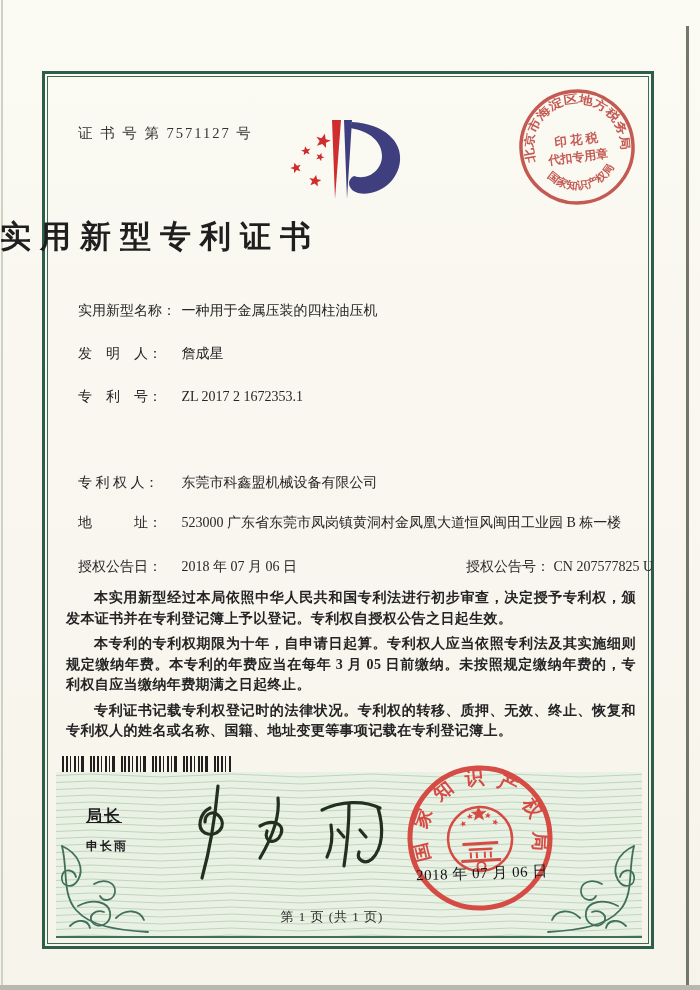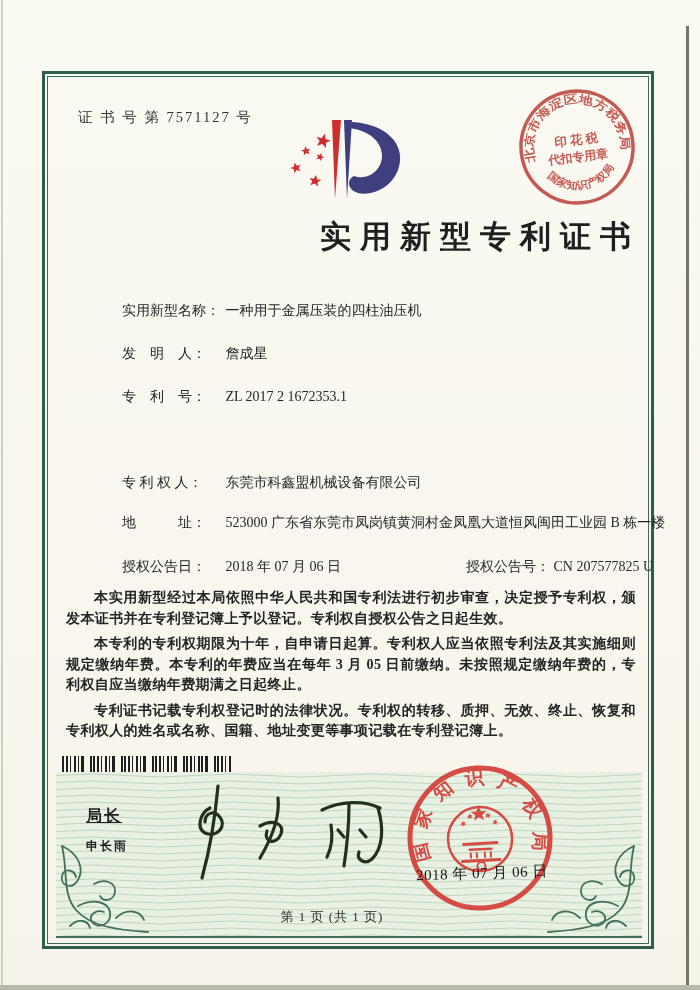--- a/index.html
+++ b/index.html
@@ -5,25 +5,25 @@
   html,body{margin:0;padding:0;background:#d9d7cd;}
   .canvas{position:relative;width:700px;height:990px;overflow:hidden;
     background:linear-gradient(180deg,#fbfaf3 0%,#f8f6ee 55%,#f6f4ea 100%);
     font-family:"Liberation Serif","DejaVu Serif",serif;color:#2a2a2a;}
   .edge{position:absolute;pointer-events:none;}
   .edge-left{left:1px;top:0;width:2px;height:990px;background:#cdd2c5;}
   .edge-right{left:686px;top:26px;width:3px;height:964px;background:#59604f;opacity:.85;}
   .edge-bottom{left:0;top:985px;width:700px;height:5px;background:#b9b8ac;}
   .frame{position:absolute;left:42px;top:71px;width:606px;height:872px;border:3px solid #2f5d4b;}
   .frame-inner{position:absolute;inset:2px;border:1px solid #3c6a56;}
-  .cert-no{position:absolute;left:78px;top:108px;font-size:14.5px;letter-spacing:2px;color:#343434;text-align:center;}
-  .title{position:absolute;left:0;top:216px;width:640px;text-align:right;font-size:31px;
+  .cert-no{position:absolute;left:78px;top:124px;font-size:14.5px;letter-spacing:2px;color:#343434;text-align:center;}
+  .title{position:absolute;left:0;top:216px;width:640px;text-align:left;font-size:31px;
     font-weight:600;letter-spacing:9px;color:#1f1f1f;}
   .field-row{position:absolute;left:78px;font-size:14px;line-height:21px;white-space:nowrap;}
-  .field-label{display:inline-block;width:100px;white-space:nowrap;color:#262626;margin-left:44px;}
+  .field-label{display:inline-block;width:100px;white-space:nowrap;color:#262626;}
   .field-value{color:#262626;}
   .field-value.wrap{display:inline-block;white-space:normal;width:452px;vertical-align:top;}
   .grant-right{position:absolute;left:388px;top:0;text-align:right;}
   .paras{position:absolute;left:66px;top:588px;width:570px;font-size:14px;line-height:20.5px;color:#242424;}
   .paras p{margin:0 0 5px 0;text-indent:2em;letter-spacing:.4px;text-align:justify;font-weight:bold;}
   .barcode{position:absolute;left:62px;top:756px;width:170px;height:16px;
     background:repeating-linear-gradient(90deg,#1f1f1f 0 1.5px,transparent 1.5px 3.5px,
       #1f1f1f 3.5px 6px,transparent 6px 8px,#1f1f1f 8px 8.8px,transparent 8.8px 12px,
       #1f1f1f 12px 14px,transparent 14px 15.5px);}
   .band{position:absolute;left:56px;top:772px;width:586px;height:164px;z-index:1;

